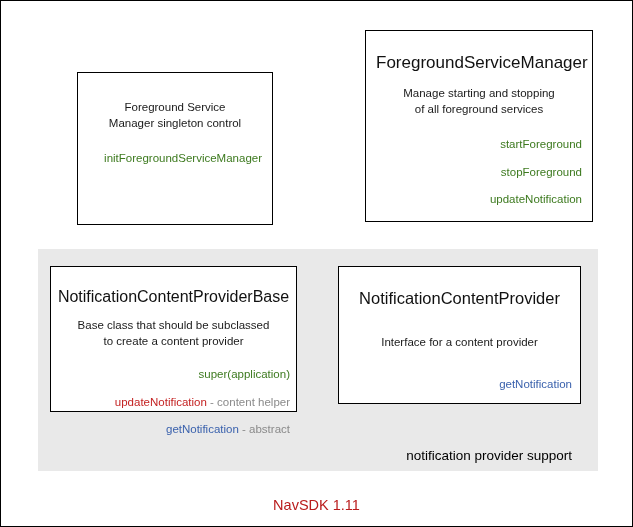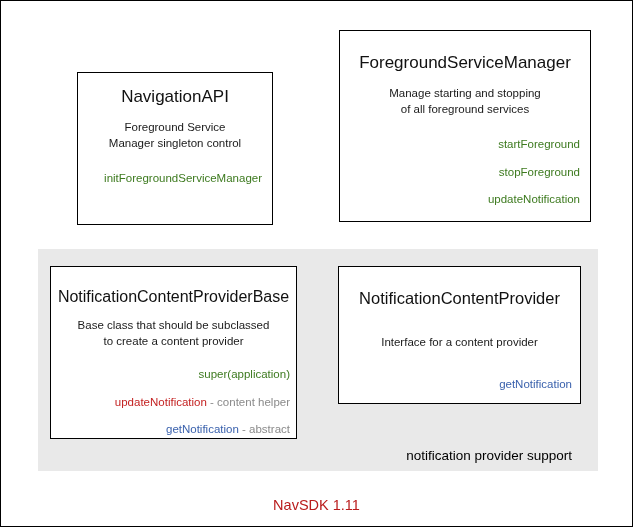--- a/index.html
+++ b/index.html
@@ -81,48 +81,47 @@
 </style>
 </head>
 <body>
 
 <div id="canvas">
 
   <div class="group-panel" style="left:37px; top:248px; width:560px; height:222px;"></div>
   <div class="group-label" style="left:0px; top:447px; width:571px; text-align:right;">notification provider support</div>
 
   <div class="class-box" style="left:76px; top:71px; width:196px; height:153px; padding:14px 10px 0 10px;">
-    <div class="class-title">NavigationAPI</div>
     <div class="class-desc" style="margin-top:13px; white-space:pre-line;">Foreground Service
 Manager singleton control</div>
     <div class="member-list" style="margin-top:20px; padding-left:7px; gap:20px;">
       <div class="member">
         <span class="member-name green">initForegroundServiceManager</span><span class="member-note"></span>
       </div>
     </div>
   </div>
 
-  <div class="class-box" style="left:338px; top:29px; width:252px; height:192px; padding:22px 10px 0 10px;">
+  <div class="class-box" style="left:364px; top:29px; width:228px; height:192px; padding:22px 10px 0 10px;">
     <div class="class-title">ForegroundServiceManager</div>
     <div class="class-desc" style="margin-top:13px; white-space:pre-line;">Manage starting and stopping
 of all foreground services</div>
     <div class="member-list" style="margin-top:20px; padding-left:9px; gap:13px;">
       <div class="member">
         <span class="member-name green">startForeground</span><span class="member-note"></span>
       </div>
       <div class="member">
         <span class="member-name green">stopForeground</span><span class="member-note"></span>
       </div>
       <div class="member">
         <span class="member-name green">updateNotification</span><span class="member-note"></span>
       </div>
     </div>
   </div>
 
-  <div class="class-box" style="left:49px; top:265px; width:247px; height:173px; padding:20px 6px 0 6px;">
+  <div class="class-box" style="left:49px; top:265px; width:247px; height:146px; padding:20px 6px 0 6px;">
     <div class="class-title" style="font-size:16px;">NotificationContentProviderBase</div>
     <div class="class-desc" style="margin-top:12px; white-space:pre-line;">Base class that should be subclassed
 to create a content provider</div>
     <div class="member-list" style="margin-top:18px; padding-left:16px; gap:13px;">
       <div class="member">
         <span class="member-name green">super(application)</span><span class="member-note"></span>
       </div>
       <div class="member">
         <span class="member-name red">updateNotification</span><span class="member-note"> - content helper</span>
       </div>

